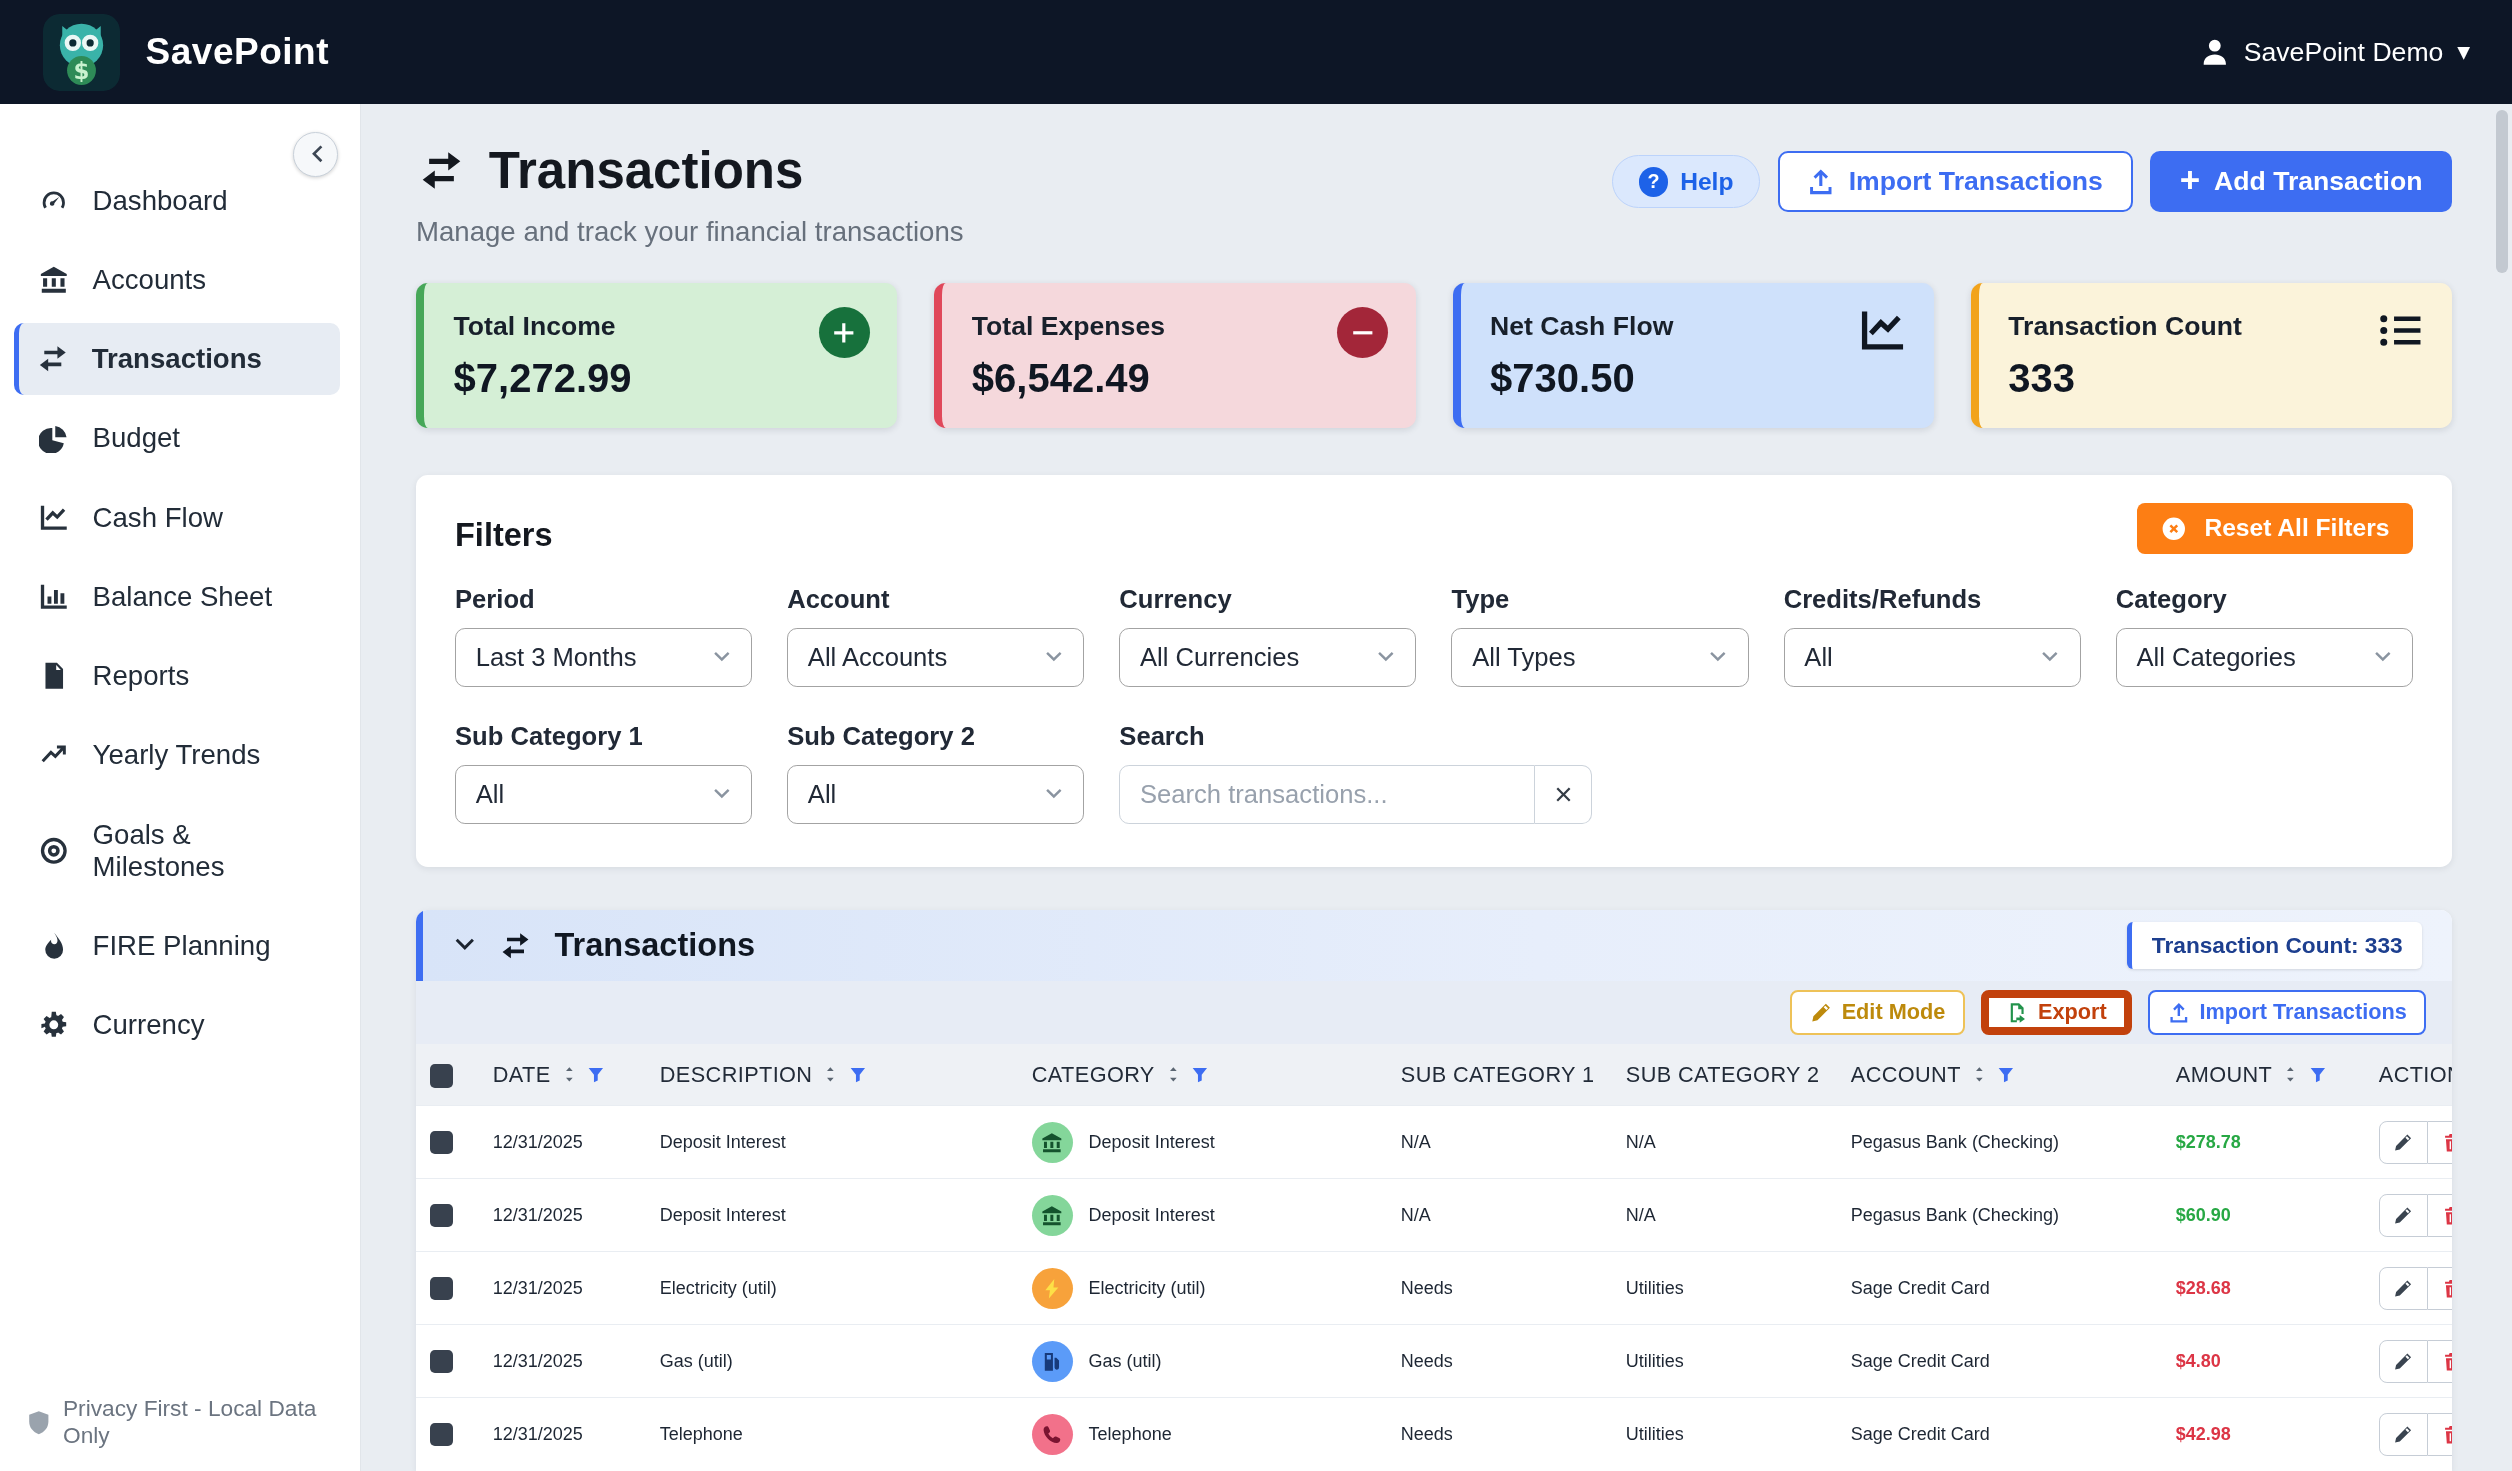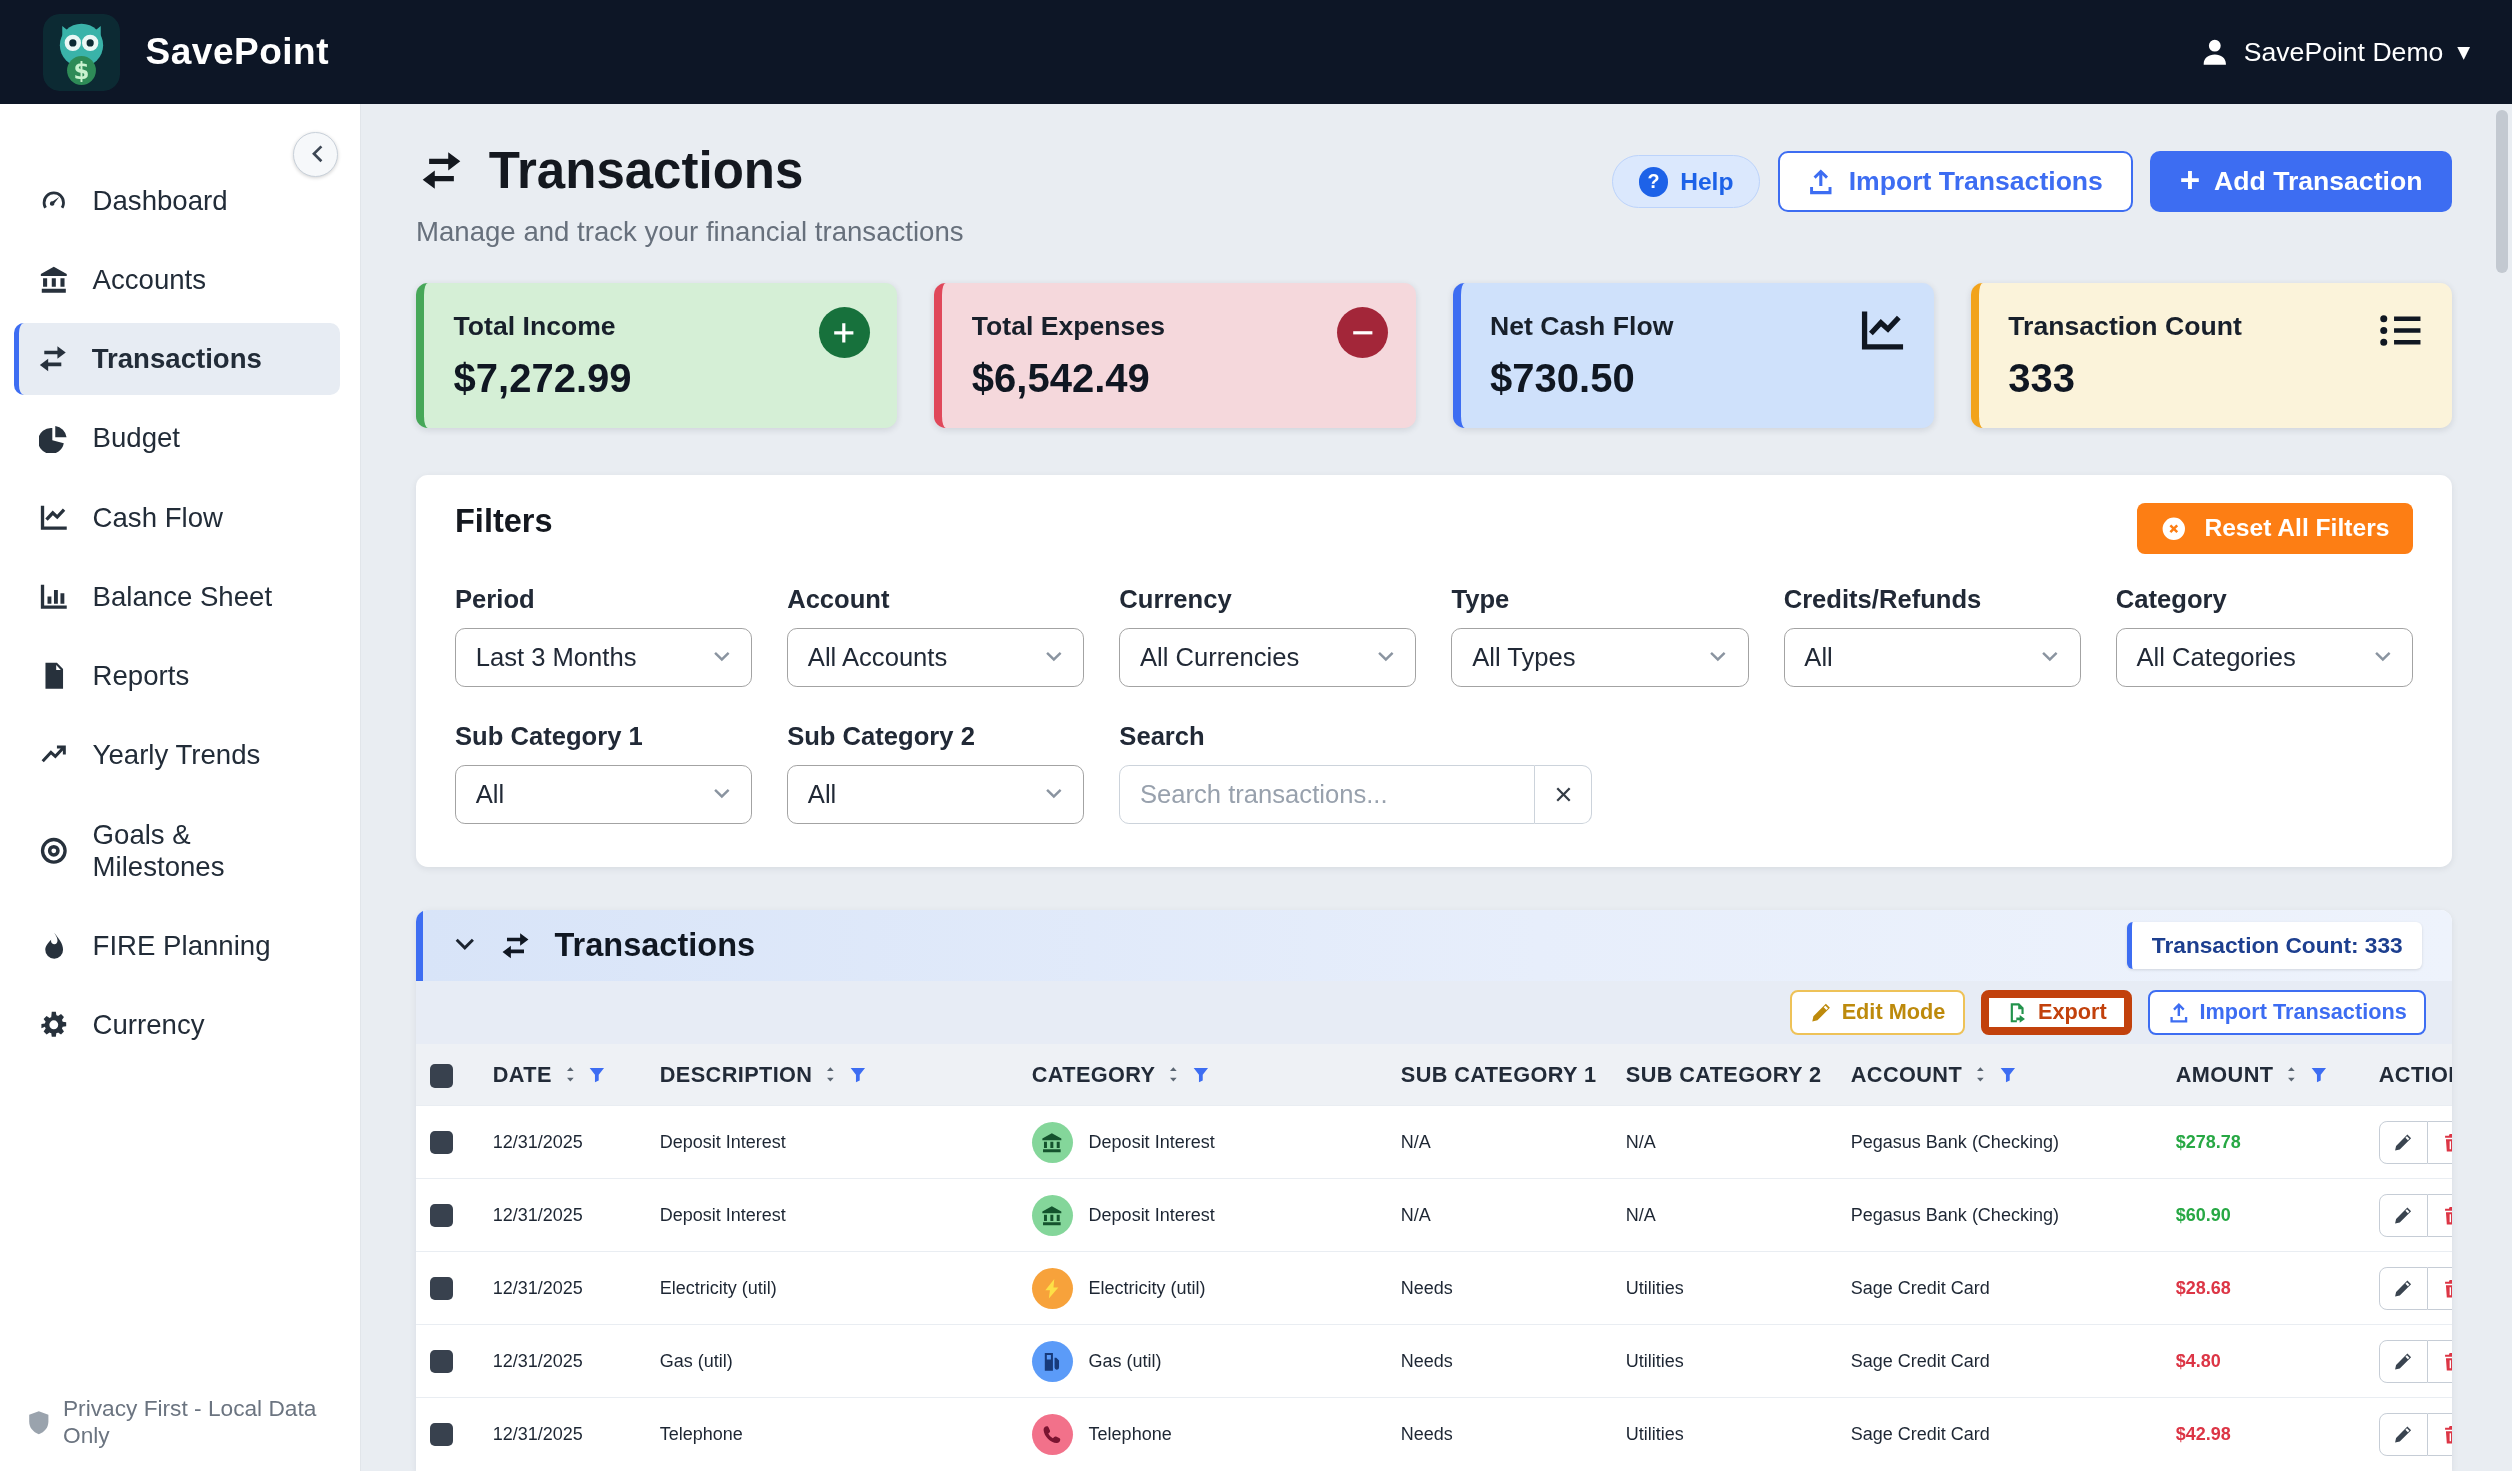--- a/index.html
+++ b/index.html
@@ -47,21 +47,21 @@
   .stat{position:relative;border-radius:11.8px;border-left:8.9px solid #ccc;padding:27.6px 29.6px;box-shadow:0 2px 7.9px rgba(15,23,42,.12)}
   .stat-label{font-size:26.6px;font-weight:600;color:#18202b}
   .stat-value{font-size:40px;font-weight:800;color:#101722;margin-top:13.8px}
   .stat-ic{position:absolute;top:23.6px;right:27.6px;display:flex;align-items:center;justify-content:center}
   .stat-ic.circle{width:51px;height:51px;border-radius:50%}
   .stat-ic.circle svg{width:25.6px;height:25.6px;fill:currentColor}
   .stat-ic.plain svg{width:47px;height:47px;fill:currentColor}
 
   
   .filters-card{background:#fff;border-radius:11.8px;margin-top:47px;padding:27.6px 39px 43px;box-shadow:0 2px 7.9px rgba(15,23,42,.08)}
-  .filters-head{display:flex;justify-content:space-between;align-items:flex-start}
+  .filters-head{display:flex;justify-content:space-between;align-items:flex-end}
   .filters-head h2{font-size:32.5px;font-weight:800;color:#14181f}
   .btn-reset{height:51px;padding:0 23.6px;border-radius:7.9px;background:var(--warning);border:none;color:#fff;font-size:24.6px;font-weight:600;display:flex;align-items:center;gap:18px;cursor:pointer}
   .btn-reset .bic svg{width:25.6px;height:25.6px;fill:#fff;display:block}
   .filters-grid{display:grid;grid-template-columns:repeat(6,1fr);gap:35px 35px;margin-top:31.5px}
   .f-label{display:block;font-size:25.6px;font-weight:700;color:#212936;margin-bottom:13.8px}
   .select{height:59px;border:1px solid #a3a3a3;border-radius:9.9px;padding:0 19.7px;display:flex;align-items:center;justify-content:space-between;font-size:25.6px;color:#212936;background:#fff;cursor:pointer}
   .sel-caret svg{width:19.7px;height:19.7px;fill:#8a94a0;display:block}
   .search-field{grid-column:span 2;max-width:473px}
   .search-row{display:flex}
   .search-input{flex:1;min-width:0;height:59px;border:1px solid #ccd3db;border-radius:9.9px 0 0 9.9px;padding:0 19.7px;font-size:25.6px;color:#212936;outline:none}
@@ -77,21 +77,21 @@
   .tc-badge{margin-left:auto;background:#fff;border-left:5.9px solid var(--primary);border-radius:5.9px;padding:9.9px 19.7px;font-size:22.7px;font-weight:700;color:#1d3f8f;box-shadow:0 1px 3px rgba(0,0,0,.12)}
   .tc-toolbar{height:63px;background:#e7ecf5;display:flex;justify-content:flex-end;align-items:center;gap:15.8px;padding:0 25.6px}
   .tb-btn{height:45px;padding:0 17.7px;border-radius:7.9px;background:#fff;font-size:21.7px;font-weight:600;display:flex;align-items:center;gap:9.9px;cursor:pointer}
   .tb-btn .bic svg{width:21.7px;height:21.7px;display:block}
   .tb-edit{border:2px solid #eec258;color:#bd8a0c}   .tb-edit .bic svg{fill:#bd8a0c}
   .tb-export{border:8px solid #c2410c;color:#c2410c} .tb-export .bic svg{fill:#23934c}
   .tb-import{border:2px solid var(--primary);color:var(--primary)} .tb-import .bic svg{fill:var(--primary)}
 
   .tx-table{width:100%;border-collapse:collapse;table-layout:fixed}
   thead tr{background:#eef1f5}
-  th{font-size:21.7px;font-weight:700;color:#222b38;text-align:left;padding:17.7px 13.8px;letter-spacing:0.4px;white-space:nowrap;overflow:hidden}
+  th{font-size:21.7px;font-weight:400;color:#222b38;text-align:left;padding:17.7px 13.8px;letter-spacing:0.4px;white-space:nowrap;overflow:hidden}
   .th-wrap{display:flex;align-items:center;gap:9.9px}
   .sort-ic svg{width:16.7px;height:16.7px;fill:#5b6672;display:block}
   .filter-ic svg{width:17.7px;height:17.7px;fill:var(--primary);display:block}
   tbody td{font-size:18px;color:#1d2633;padding:0 13.8px;height:73px;border-top:1px solid #e9edf2;vertical-align:middle;white-space:nowrap;overflow:hidden}
   .cb{display:inline-block;width:23.6px;height:23.6px;border-radius:4.9px;background:#38414e;cursor:pointer;vertical-align:middle}
   .cat{display:flex;align-items:center;gap:15.8px}
   .cat-ic{width:41px;height:41px;border-radius:50%;display:flex;align-items:center;justify-content:center;flex-shrink:0}
   .cat-ic svg{width:21.7px;height:21.7px;fill:currentColor;display:block}
   .td-amount{font-weight:700}
   .td-amount.income{color:var(--income)}

